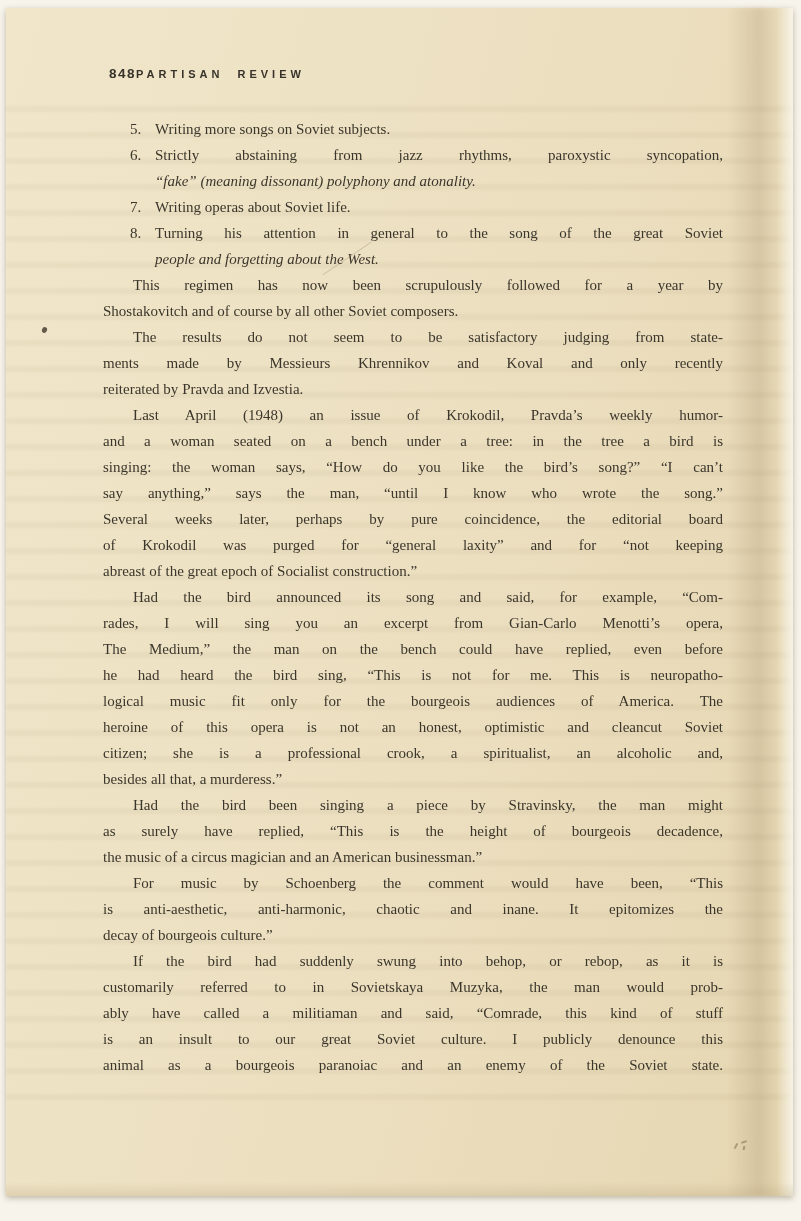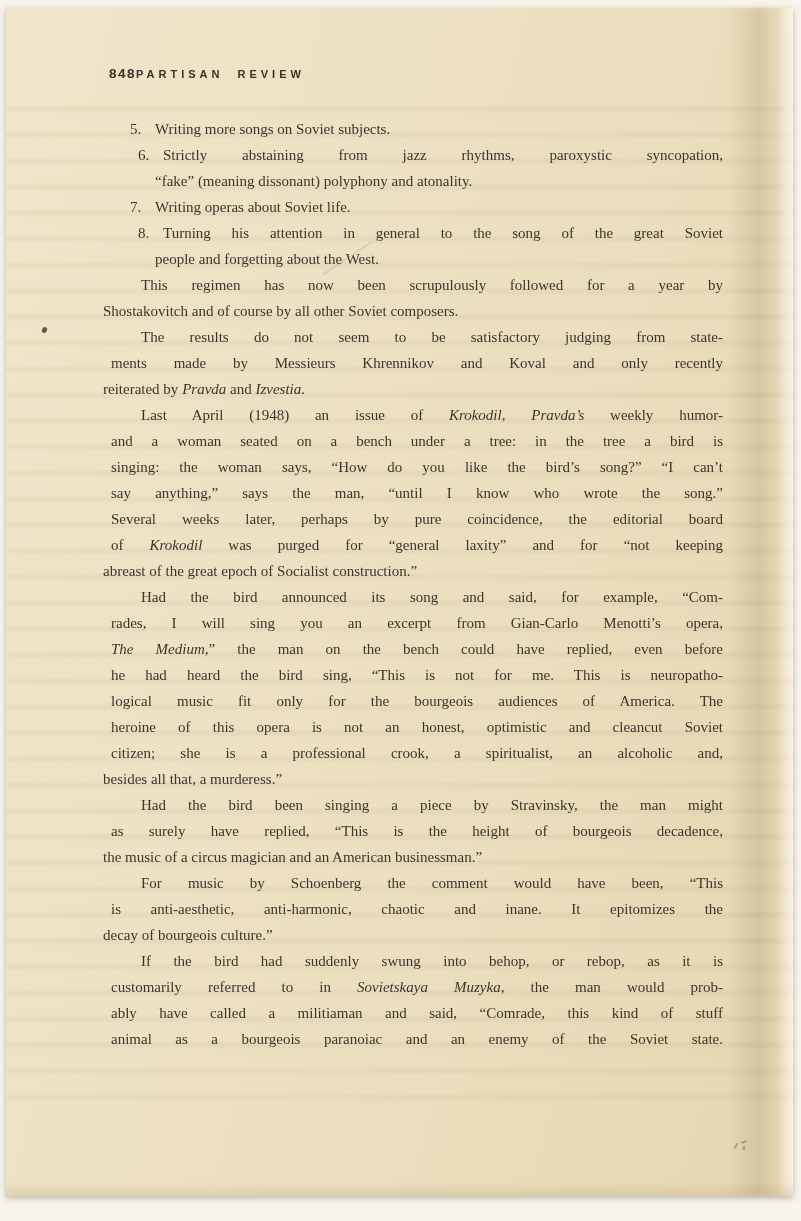--- a/index.html
+++ b/index.html
@@ -58,26 +58,26 @@
     font-weight:bold;color:var(--head);
   }
   .pageno{font-size:13.5px;letter-spacing:1.5px;}
   .journal{font-size:11px;letter-spacing:4px;word-spacing:7px;}
 
   .body-text{
     position:absolute;left:103px;top:116px;width:620px;
     font-size:15px;line-height:26px;color:var(--ink);
   }
   .line{height:26px;text-align:left;}
-  .line.just{text-align:justify;text-align-last:justify;text-justify:inter-word;margin-left:8px;}
+  .line.just{text-align:justify;text-align-last:justify;text-justify:inter-word;}
   .line.p-first{padding-left:30px;}
   .line.li-first{padding-left:27px;}
-  .line.li-cont{padding-left:52px;}
+  .line.li-cont{padding-left:52px;font-style:italic;}
   .num{display:inline-block;width:25px;}
-  .it{font-style:italic;}
+  .it{}
 </style>
 </head>
 <body>
 
 <div class="paper">
   <div class="ghost"></div>
   <div class="curl"></div>
   <div class="edge-light"></div>
   <div class="bottom-shade"></div>
 </div>
@@ -145,15 +145,16 @@
     </div>
     <div>
       <div class="line just p-first"><span>For music by Schoenberg the comment would have been, “This</span></div>
       <div class="line just"><span>is anti-aesthetic, anti-harmonic, chaotic and inane. It epitomizes the</span></div>
       <div class="line"><span>decay of bourgeois culture.”</span></div>
     </div>
     <div>
       <div class="line just p-first"><span>If the bird had suddenly swung into behop, or rebop, as it is</span></div>
       <div class="line just"><span>customarily referred to in </span><span class="it">Sovietskaya Muzyka</span><span>, the man would prob-</span></div>
       <div class="line just"><span>ably have called a militiaman and said, “Comrade, this kind of stuff</span></div>
+      <div class="line just"><span>is an insult to our great Soviet culture. I publicly denounce this</span></div>
       <div class="line just"><span>animal as a bourgeois paranoiac and an enemy of the Soviet state.</span></div>
     </div>
   </div>
 
 </body></html>

